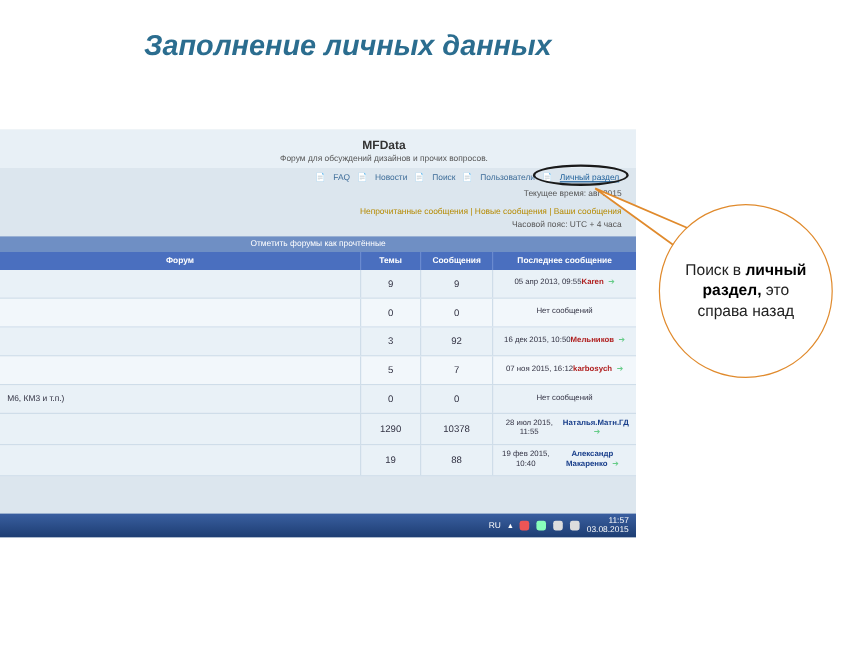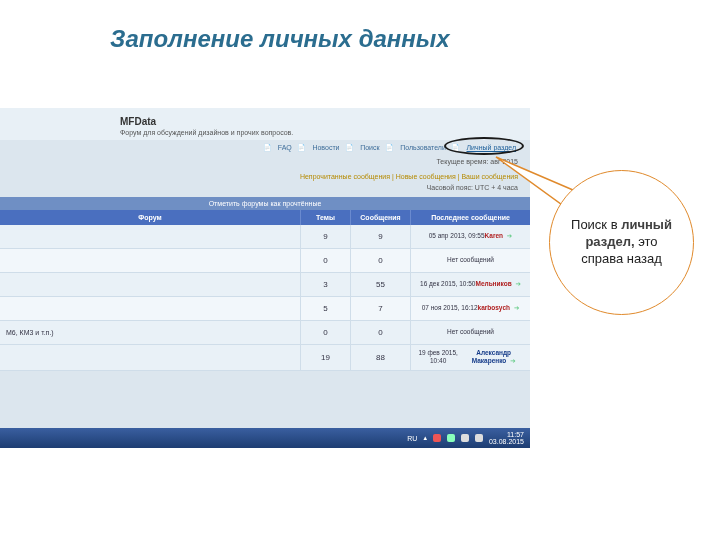--- a/index.html
+++ b/index.html
@@ -11,35 +11,37 @@
     background: #fff;
     position: relative;
     overflow: hidden;
   }
   .slide-title {
     color: #2b6d8f;
     font-size: 24px;
     font-weight: bold;
     font-style: italic;
     padding: 25px 12px 10px 110px;
+    margin-left: 10px;
   }
   .screenshot-wrap {
     position: absolute;
     left: 0;
     top: 108px;
     width: 530px;
     height: 340px;
     background: #dce6ee;
     font-size: 8px;
     color: #4a5560;
     overflow: hidden;
   }
   .ss-header {
     background: #e8f0f6;
     padding: 8px 10px 4px 120px;
+    text-align: center;
   }
   .ss-site {
     font-weight: bold;
     font-size: 10px;
     color: #333;
   }
   .ss-desc {
     font-size: 7px;
     color: #555;
     margin-top: 2px;
@@ -156,21 +158,21 @@
     justify-content: center;
     text-align: center;
     padding: 14px;
     z-index: 5;
   }
   .callout .txt {
     font-size: 13px;
     color: #222;
     line-height: 1.3;
   }
-  .callout .em { color: #404040; font-weight: bold; }
+  .callout .em { color: #000000; font-weight: bold; }
   .callout-tail {
     position: absolute;
     pointer-events: none;
     z-index: 4;
   }
 </style>
 </head>
 <body>
 
 <div class="slide-title">Заполнение личных данных</div>
@@ -218,40 +220,49 @@
       </div>
       <div class="row alt">
         <div class="cell-forum"></div>
         <div class="cell">0</div>
         <div class="cell msgs">0</div>
         <div class="cell last">Нет сообщений</div>
       </div>
       <div class="row">
         <div class="cell-forum"></div>
         <div class="cell">3</div>
-        <div class="cell msgs">55</div>
+        <div class="cell msgs">92</div>
         <div class="cell last">
           <div>16 дек 2015, 10:50</div>
           <div><span class="user-red">Мельников</span> <span class="arrow-icon">➔</span></div>
         </div>
       </div>
       <div class="row alt">
         <div class="cell-forum"></div>
         <div class="cell">5</div>
         <div class="cell msgs">7</div>
         <div class="cell last">
           <div>07 ноя 2015, 16:12</div>
           <div><span class="user-red">karbosych</span> <span class="arrow-icon">➔</span></div>
         </div>
       </div>
       <div class="row">
         <div class="cell-forum">М6, КМ3 и т.п.)</div>
         <div class="cell">0</div>
         <div class="cell msgs">0</div>
         <div class="cell last">Нет сообщений</div>
+      </div>
+      <div class="row">
+        <div class="cell-forum"></div>
+        <div class="cell">1290</div>
+        <div class="cell msgs">10378</div>
+        <div class="cell last">
+          <div>28 июл 2015, 11:55</div>
+          <div><span class="user-blue">Наталья.Матн.ГД</span> <span class="arrow-icon">➔</span></div>
+        </div>
       </div>
       <div class="row">
         <div class="cell-forum"></div>
         <div class="cell">19</div>
         <div class="cell msgs">88</div>
         <div class="cell last">
           <div>19 фев 2015, 10:40</div>
           <div><span class="user-blue">Александр Макаренко</span> <span class="arrow-icon">➔</span></div>
         </div>
       </div>

